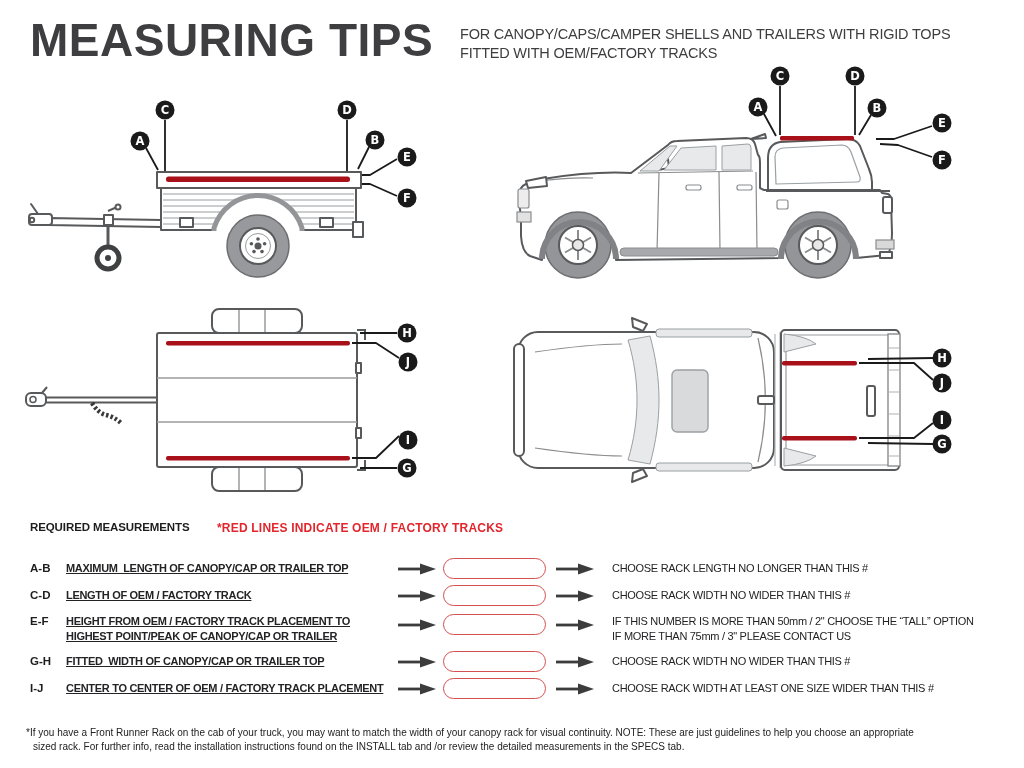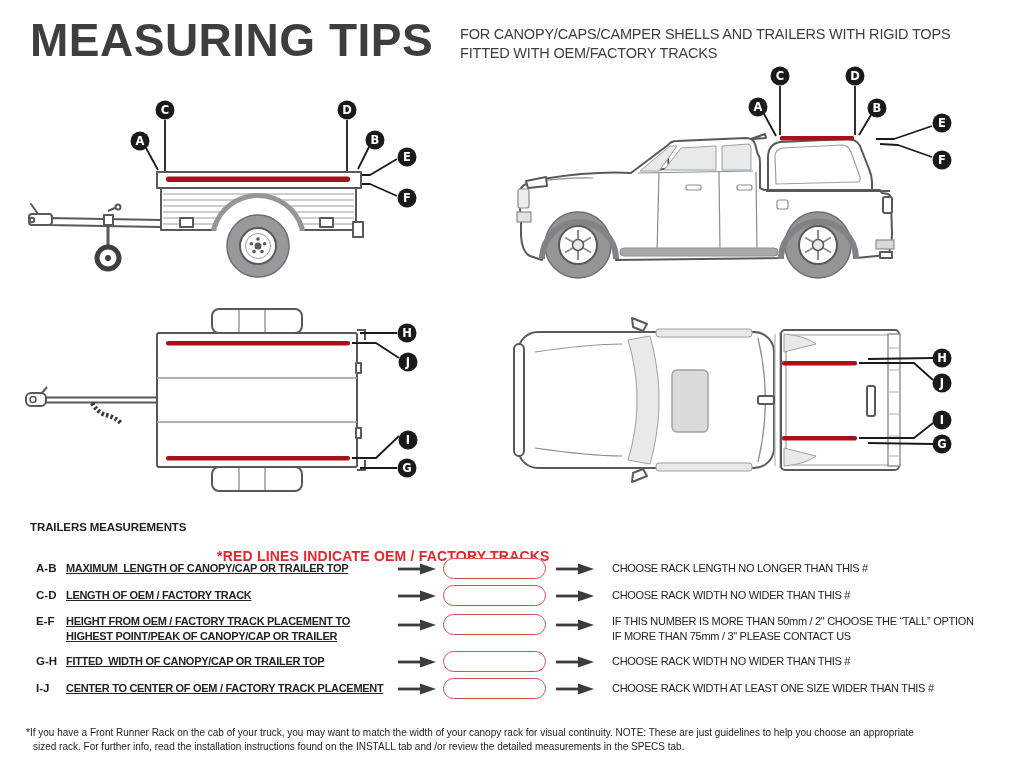--- a/index.html
+++ b/index.html
@@ -15,23 +15,23 @@
   svg{display:block;}
   .ln{stroke:#58595b;stroke-width:2;fill:#fff;stroke-linejoin:round;stroke-linecap:round;}
   .ln2{stroke:#8a8c8e;stroke-width:1.2;fill:none;}
   .glass{fill:#e8e9ea;stroke:#9aa0a3;stroke-width:1;}
   .track{fill:#a8101a;}
   .co circle{fill:#1a1a1a;}
   .co text{font:bold 11.5px "DejaVu Sans",sans-serif;fill:#fff;text-anchor:middle;}
   .ld{stroke:#1a1a1a;stroke-width:1.8;fill:none;stroke-linejoin:round;}
   
   .m-head{left:30px;top:521px;font-size:11.5px;font-weight:bold;color:#1d1d1f;letter-spacing:-.1px;}
-  .m-note{left:191px;top:548px;font-size:14px;font-weight:bold;color:#e2262c;letter-spacing:.2px;padding-left:26px;}
+  .m-note{left:191px;top:521px;font-size:12px;font-weight:bold;color:#e2262c;letter-spacing:.2px;padding-left:26px;}
   .mrow{left:0;width:1024px;height:22px;}
-  .mid{position:absolute;left:36px;top:0;width:36px;font-size:11.5px;font-weight:bold;color:#1d1d1f;line-height:21px;}
+  .mid{position:absolute;left:30px;top:0;width:36px;font-size:11.5px;font-weight:bold;color:#1d1d1f;line-height:21px;}
   .mdesc{position:absolute;left:66px;top:0;width:330px;font-size:11px;font-weight:bold;
          color:#232325;line-height:21px;white-space:pre-wrap;letter-spacing:-.3px;text-decoration:underline;}
   .mout{position:absolute;left:612px;top:0;width:405px;font-size:11px;font-weight:normal;
         color:#232325;line-height:21px;white-space:pre-wrap;letter-spacing:-.3px;}
   .two .mdesc,.two .mout{line-height:14.5px;padding-top:3px;}
   .arrow{position:absolute;top:5px;width:38px;height:12px;}
   .a1{left:398px;} .a2{left:556px;}
   .pill{position:absolute;left:443px;top:0;width:103px;height:21px;border:1.6px solid #d4504f;
         border-radius:11px;background:#fff;box-sizing:border-box;}
   .two .pill{top:3px;} .two .arrow{top:8px;}
@@ -318,21 +318,21 @@
     <g class="co">
         <circle cx="452" cy="120" r="9.5"></circle>
         <text x="452" y="124">I</text>
       </g>
     <g class="co">
         <circle cx="452" cy="144" r="9.5"></circle>
         <text x="452" y="148">G</text>
       </g>
   </svg>
 
-  <div class="abs m-head">TRAILERS MEASUREMENTS</div>
+  <div class="abs m-head">REQUIRED MEASUREMENTS</div>
   <div class="abs m-note">*RED LINES INDICATE OEM / FACTORY TRACKS</div>
 
   <div class="abs mrow" style="top:558px">
     <div class="mid">A-B</div>
     <div class="mdesc">MAXIMUM  LENGTH OF CANOPY/CAP OR TRAILER TOP</div>
     <svg class="arrow a1" viewBox="0 0 38 12">
         <rect x="0" y="4.6" width="23" height="2.8" fill="#3c3c3c"></rect>
         <polygon points="22,0.5 38,6 22,11.5" fill="#3c3c3c"></polygon>
       </svg>
     <div class="pill"></div>

